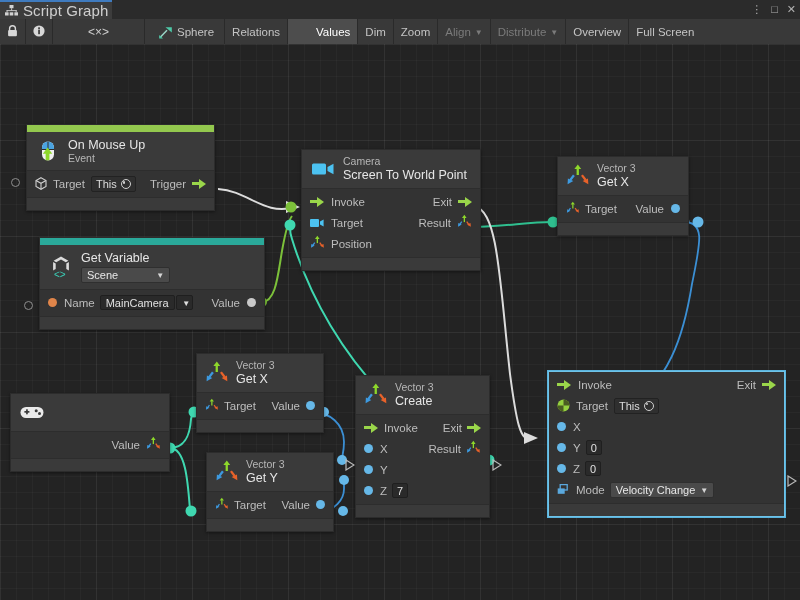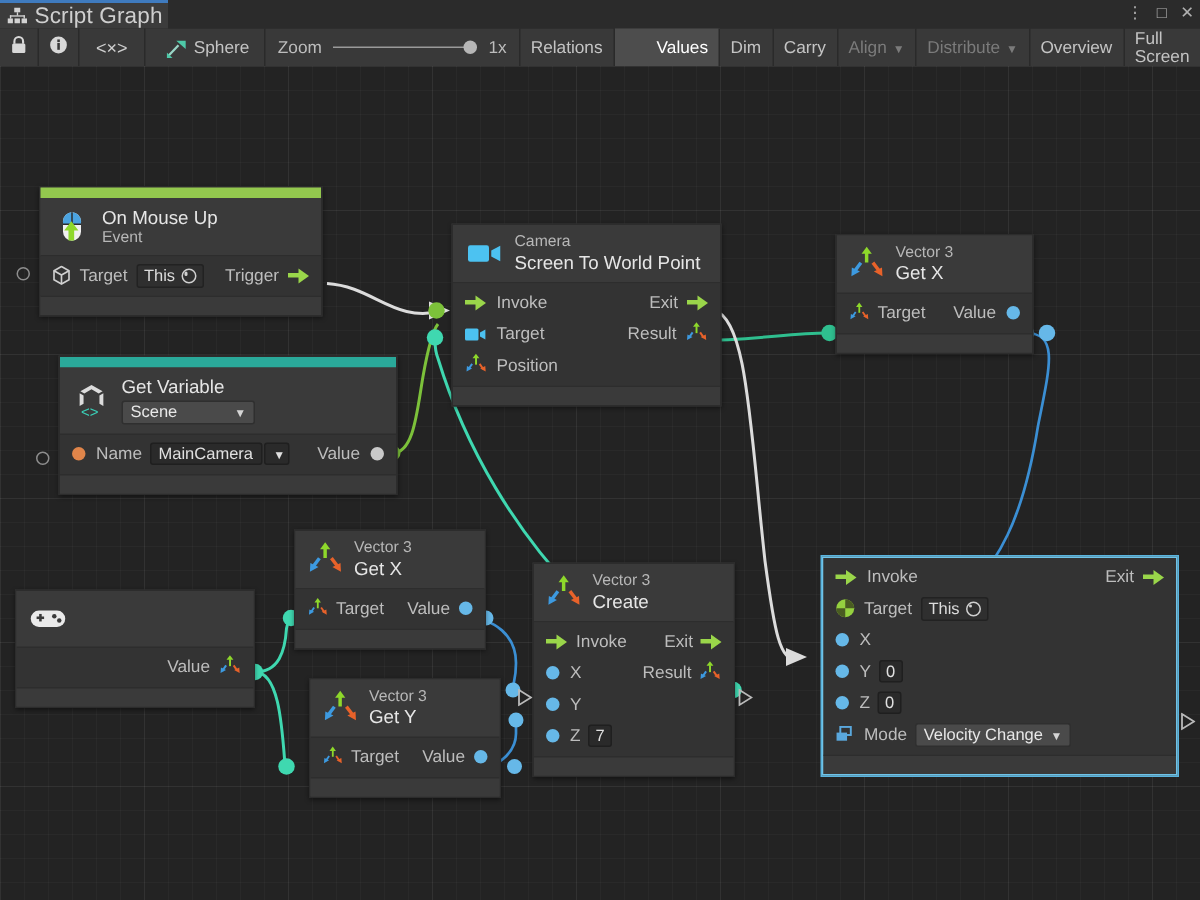--- a/index.html
+++ b/index.html
@@ -139,39 +139,31 @@
     <div class="tbtn" style="padding:0 10px 0 14px">
       <span class="sphere-ic">
         <svg width="14" height="13" viewBox="0 0 14 13">
           <path d="M1 11.5 L8 4.2" stroke="#9ad6c7" stroke-width="1.5" fill="none"></path>
           <path d="M6.5 1.2 L12.8 1.2 L12.8 6.6 Z" fill="#4ec9a8"></path>
           <path d="M0.2 9 L4 12.6 L0.2 12.6 Z" fill="#4ec9a8"></path>
         </svg>
       </span>
       <span>Sphere</span>
     </div>
-    <div class="zoomwrap">
-      <span class="zoom-label">Zoom</span>
-      <span class="slider">
-        <span class="track"></span>
-        <span class="knob"></span>
-      </span>
-      <span class="zoom-val">1x</span>
-    </div>
     <div class="tbtn">
         <span>Relations</span>
       </div>
     <div class="tbtn active">
         <span>Values</span>
       </div>
     <div class="tbtn">
         <span>Dim</span>
       </div>
     <div class="tbtn">
-        <span>Carry</span>
+        <span>Zoom</span>
       </div>
     <div class="tbtn dim">
       <span>Align</span>
       <span class="caret">▼</span>
     </div>
     <div class="tbtn dim">
       <span>Distribute</span>
       <span class="caret">▼</span>
     </div>
     <div class="tbtn">

